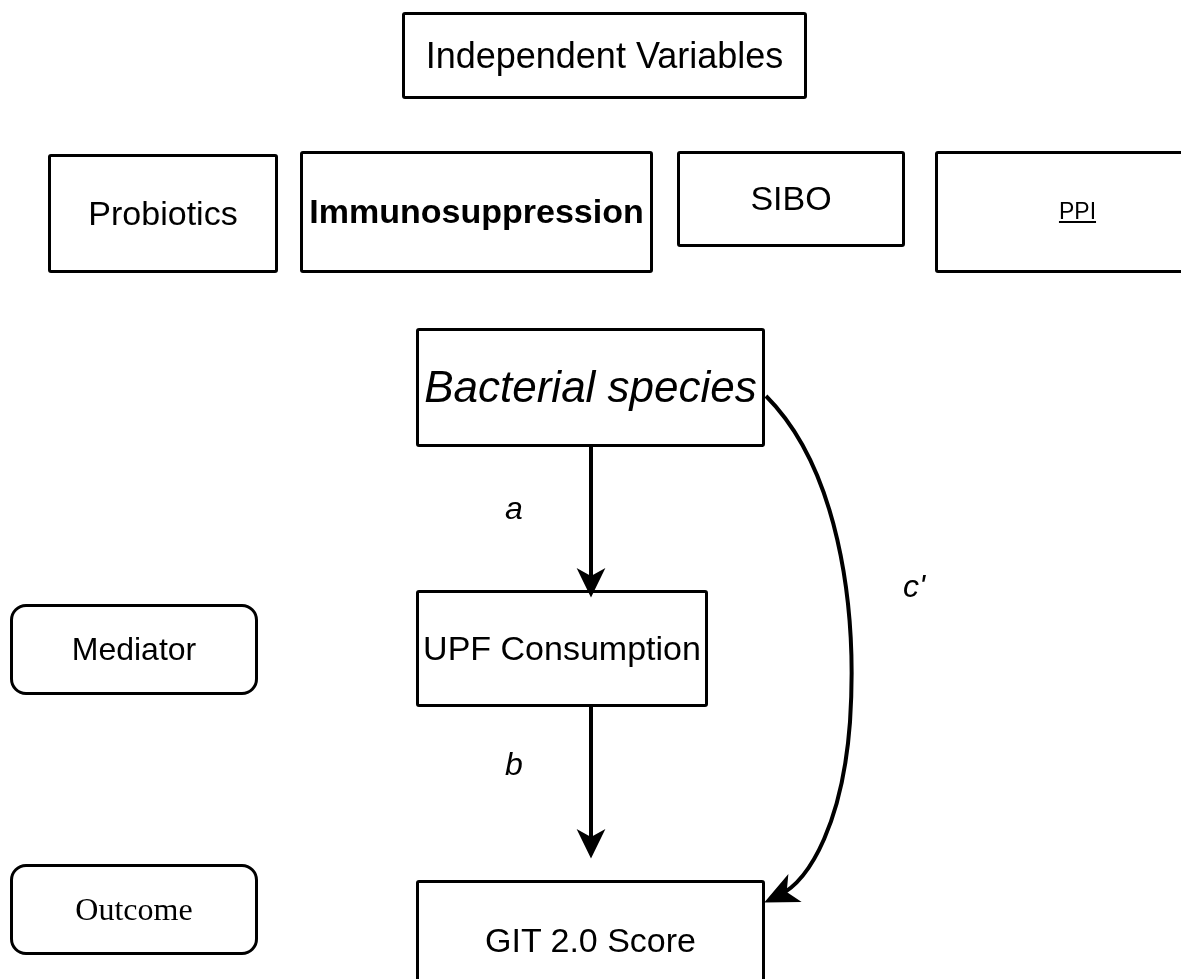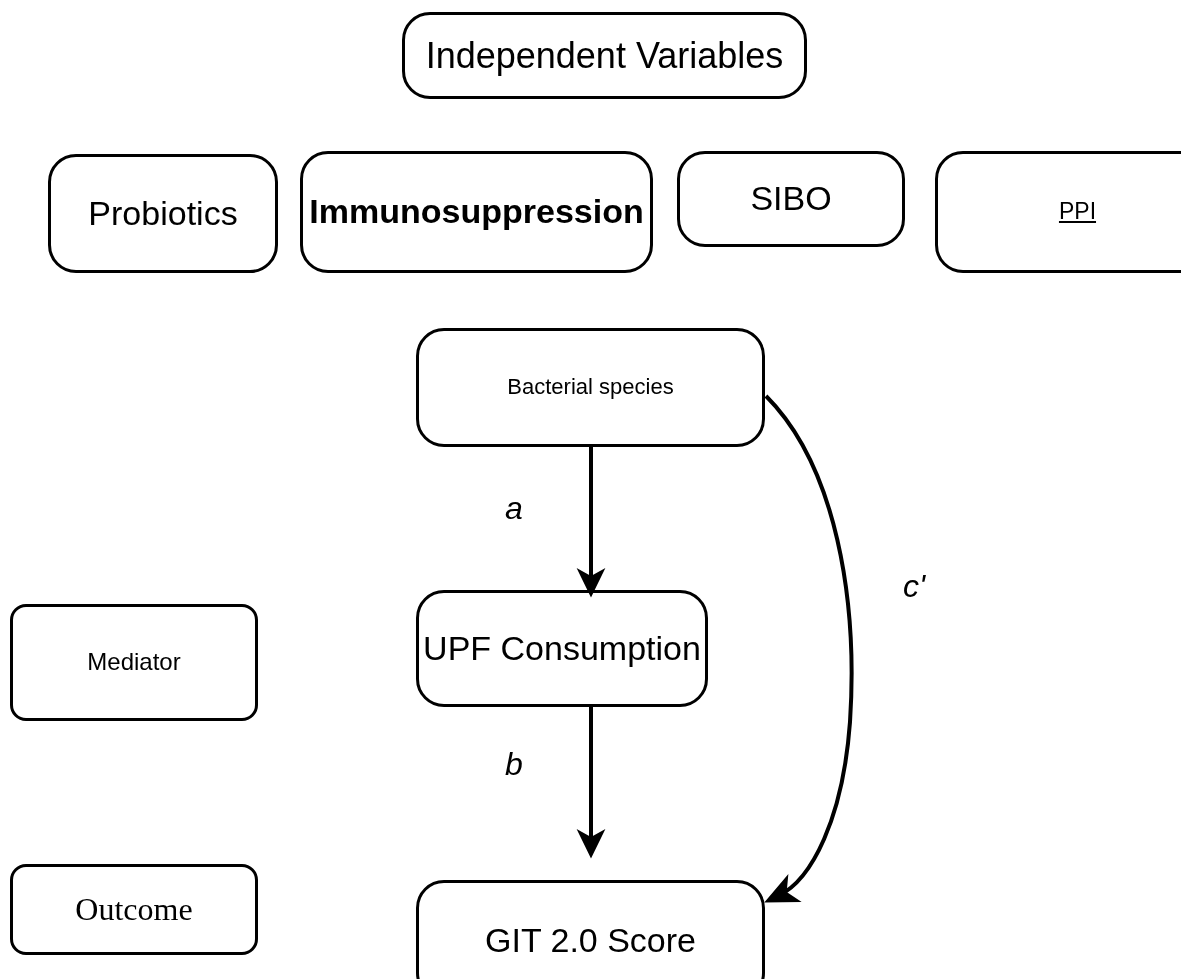--- a/index.html
+++ b/index.html
@@ -16,21 +16,21 @@
     width: 1181px;
     height: 979px;
     background: #ffffff;
     overflow: hidden;
   }
   .node {
     position: absolute;
     box-sizing: border-box;
     background: #ffffff;
     border: 3px solid #000000;
-    border-radius: 28px;
+    border-radius: 3px;
     display: flex;
     align-items: center;
     justify-content: center;
     text-align: center;
     color: #000000;
     line-height: 1.1;
   }
   .node .node-label {
     display: block;
     padding: 0 8px;
@@ -55,34 +55,35 @@
     left: 677px; top: 151px; width: 228px; height: 96px;
     font-size: 34px;
   }
   #node-ppi {
     left: 935px; top: 151px; width: 285px; height: 122px;
     font-size: 23px;
     text-decoration: underline;
   }
   #node-bacterial-species {
     left: 416px; top: 328px; width: 349px; height: 119px;
-    font-size: 22px;
+    font-size: 44px;
+    font-style: italic;
   }
   #node-upf-consumption {
     left: 416px; top: 590px; width: 292px; height: 117px;
     font-size: 34px;
   }
   #node-git-score {
     left: 416px; top: 850px; width: 349px; height: 121px;
     font-size: 34px;
     margin-top: 30px;
   }
   #node-mediator {
-    left: 10px; top: 604px; width: 248px; height: 117px;
-    font-size: 24px;
+    left: 10px; top: 604px; width: 248px; height: 91px;
+    font-size: 32px;
     border-radius: 16px;
   }
   #node-outcome {
     left: 10px; top: 864px; width: 248px; height: 91px;
     font-size: 32px;
     border-radius: 16px;
     font-family: Liberation Serif, serif;
   }
 
   

